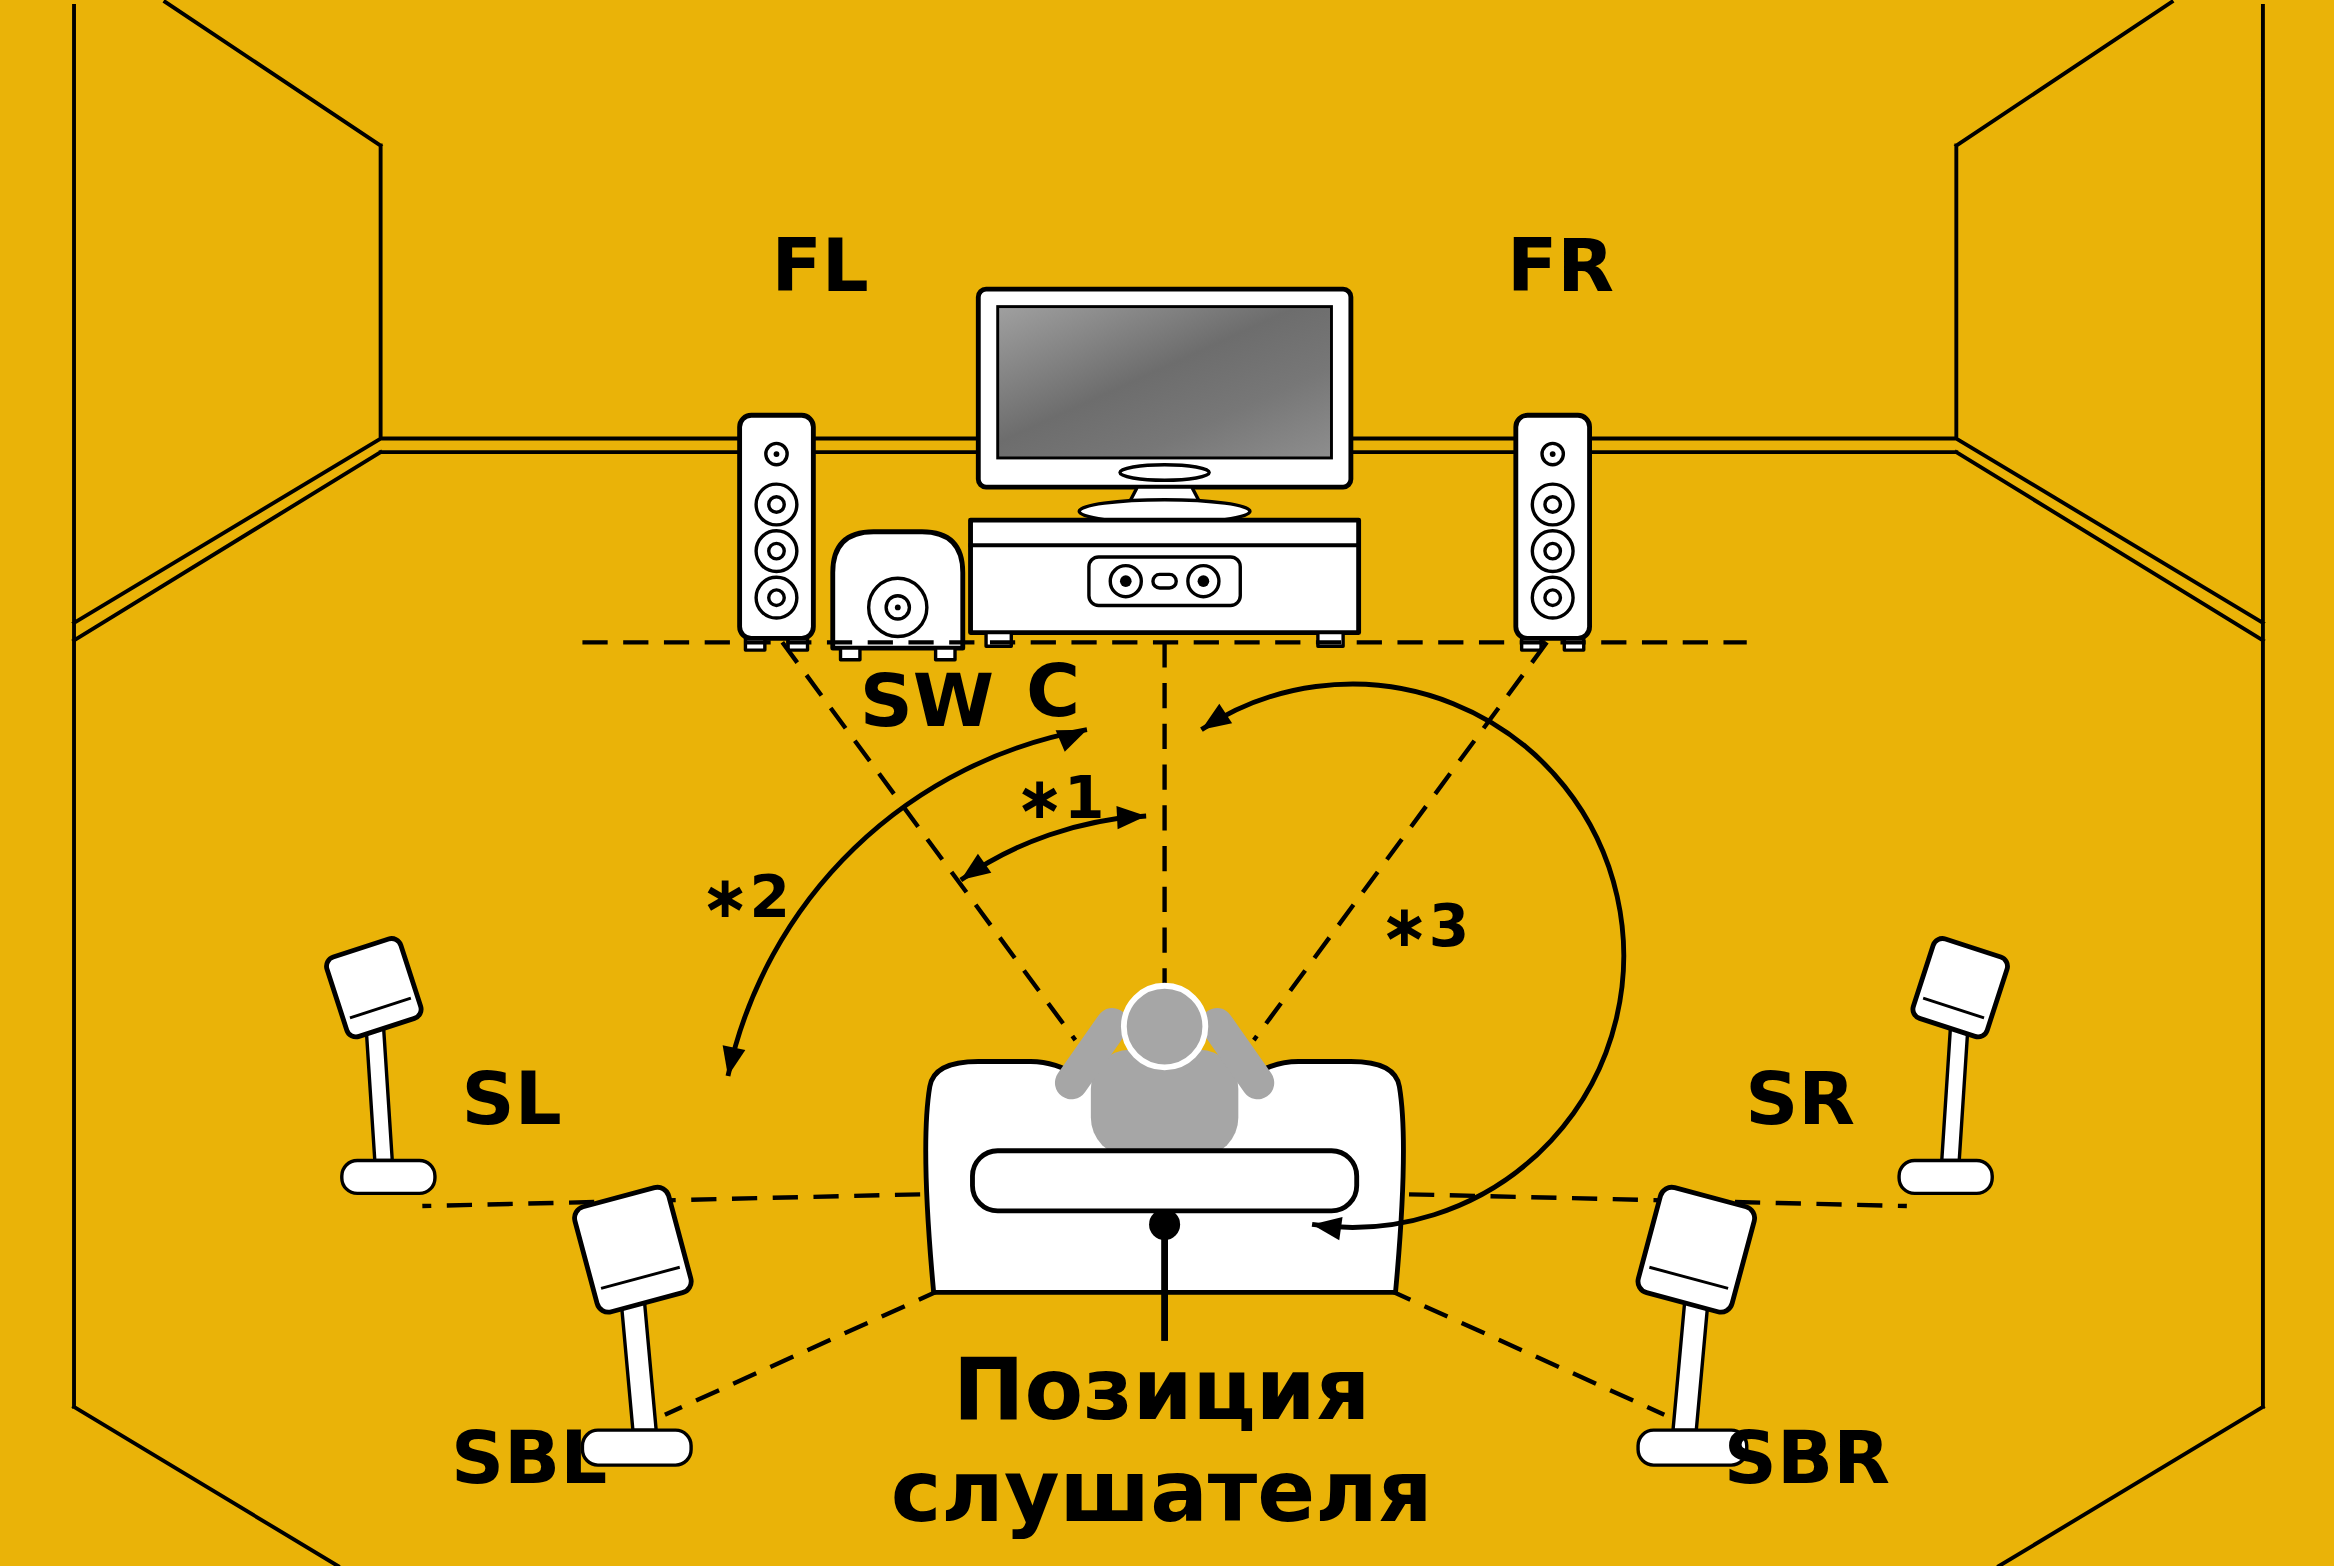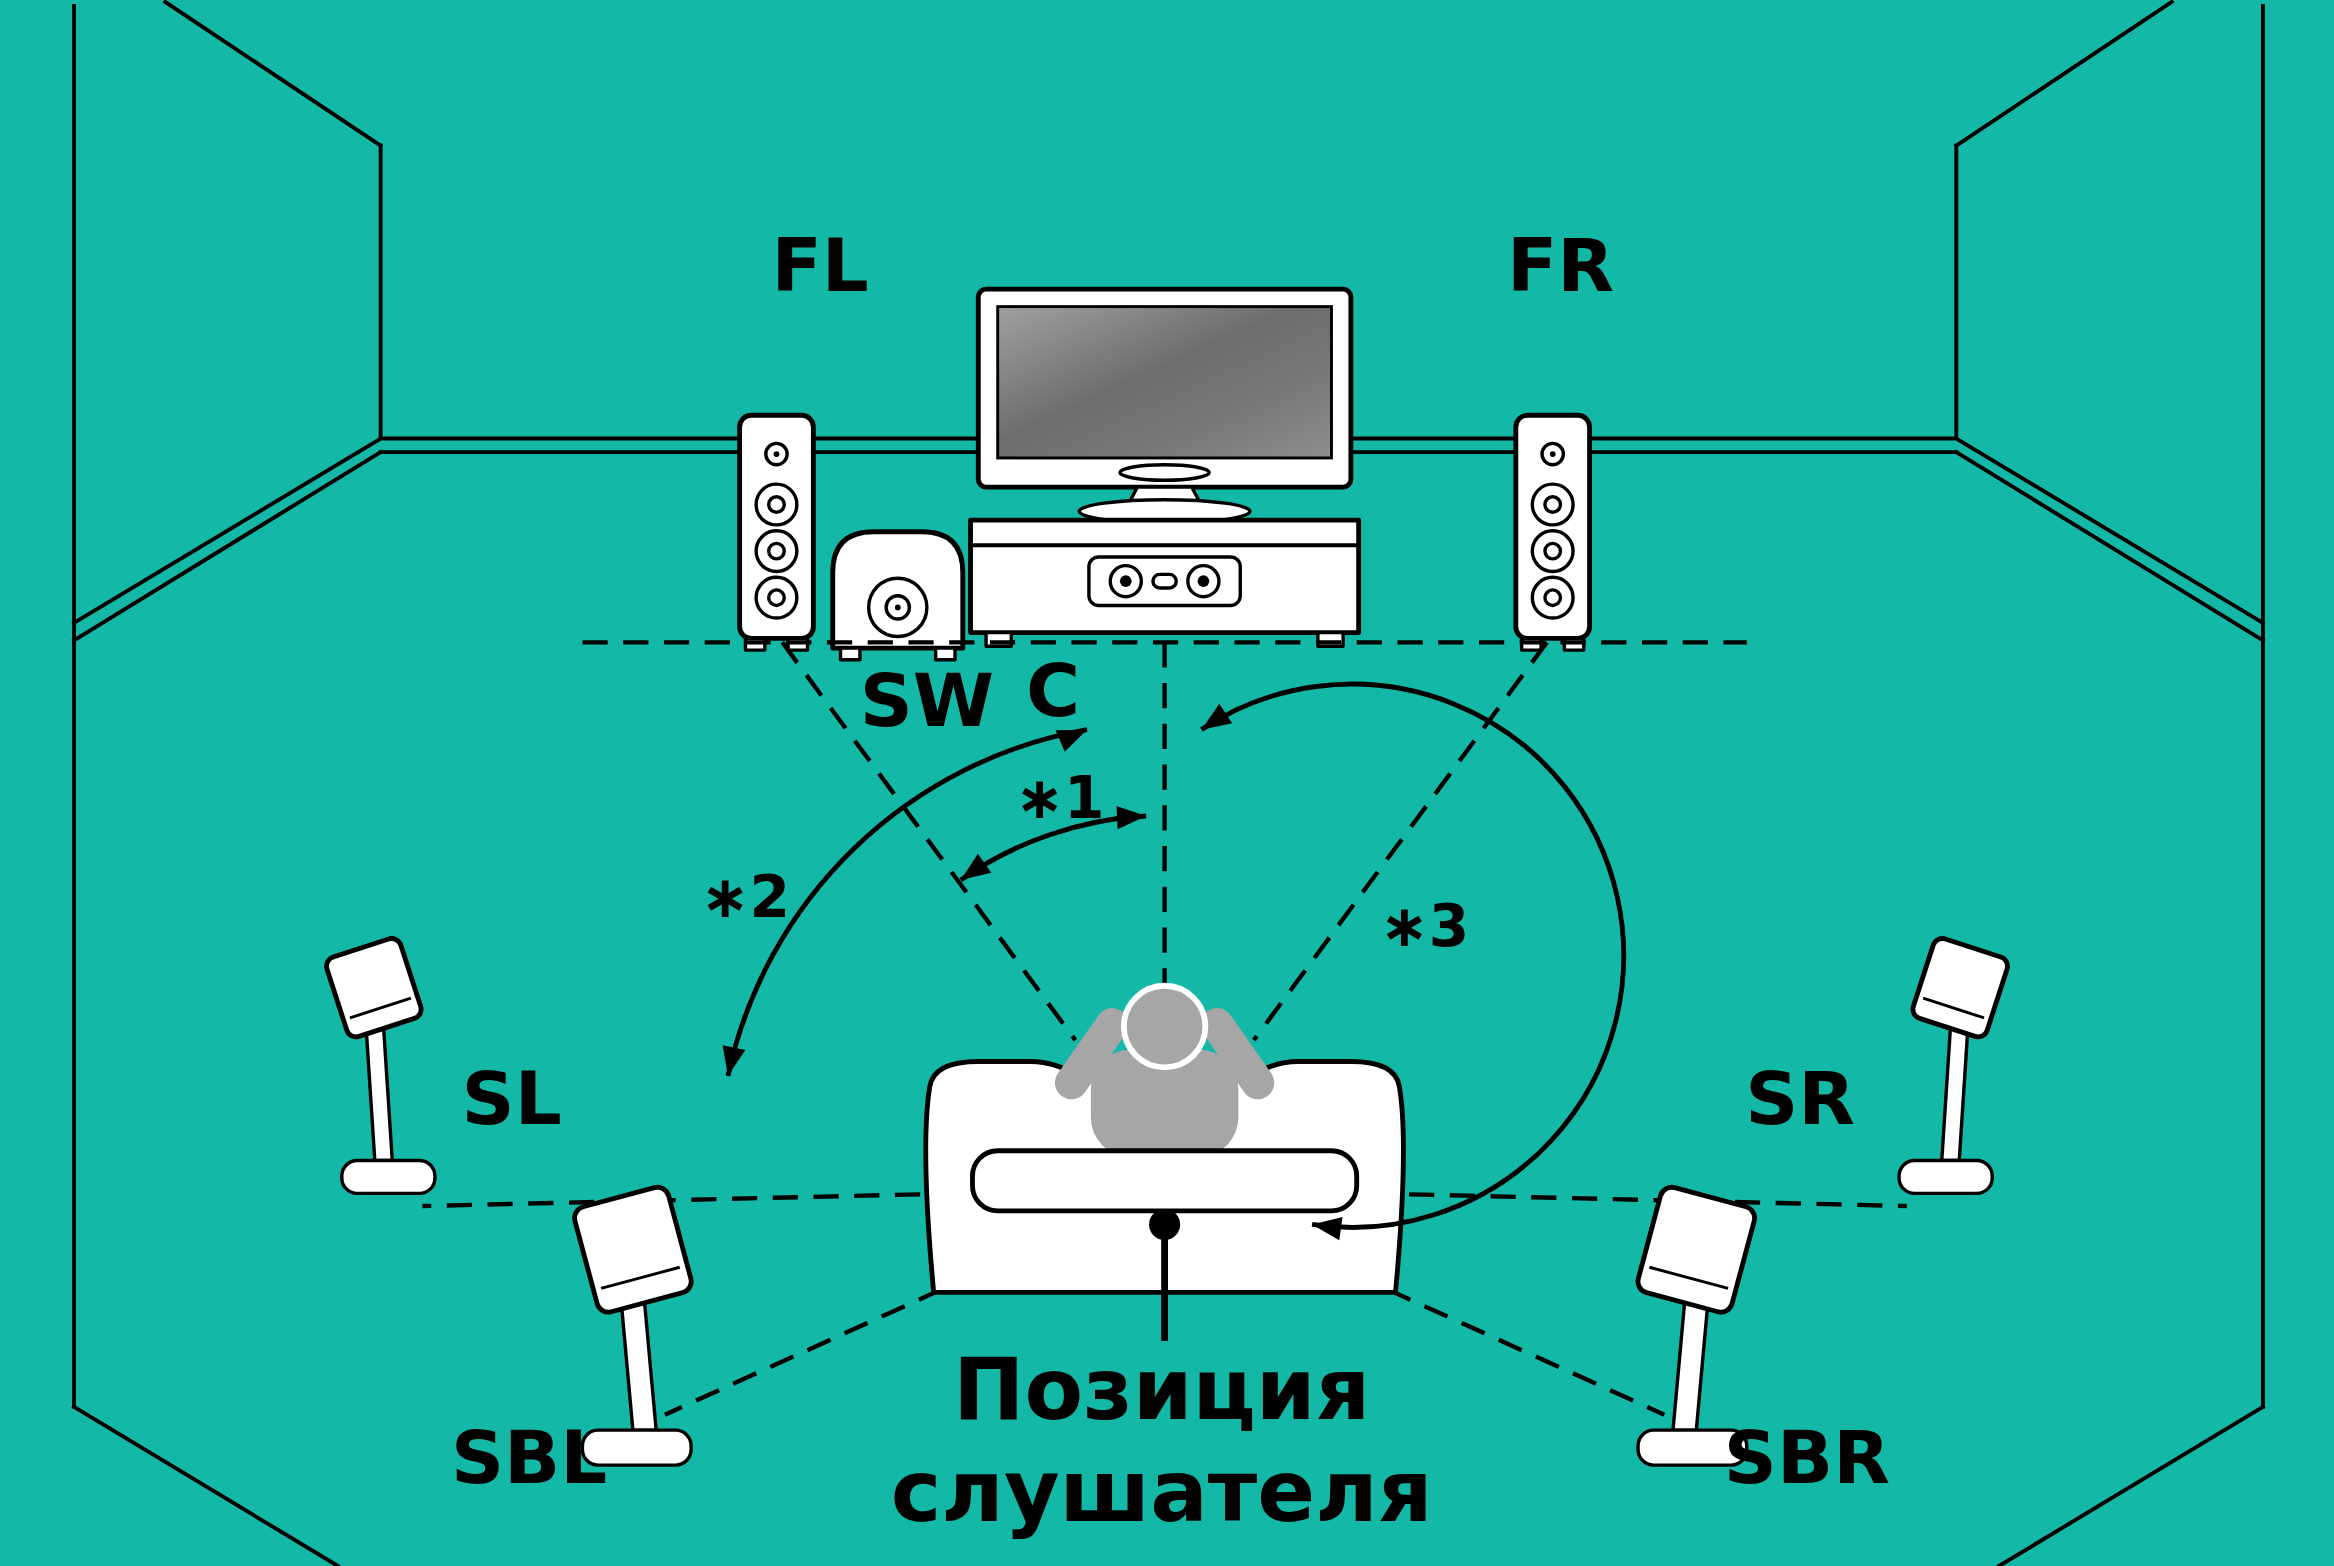--- a/index.html
+++ b/index.html
@@ -1,16 +1,16 @@
 <!DOCTYPE html>
 <html><head>
 <meta charset="utf-8">
 <style>
   html, body { margin: 0; padding: 0; background: #ffffff; }
-  .stage { width: 2335px; height: 1566px; position: relative; background: #14b8a6; }
+  .stage { width: 2335px; height: 1566px; position: relative; background: #eab308; }
   svg { display: block; }
   .ln   { fill: none; stroke: #000; stroke-width: 4; stroke-linecap: square; }
   .shape{ fill: #fff; stroke: #000; stroke-width: 5; stroke-linejoin: round; }
   .thin { stroke-width: 3.5; }
   .dash { fill: none; stroke: #000; stroke-width: 4.5; stroke-dasharray: 26 16; }
   .arc  { fill: none; stroke: #000; stroke-width: 5; }
   .arrow{ fill: #000; stroke: none; }
   .lbl  { font-family: "DejaVu Sans", "Liberation Sans", sans-serif;
           font-weight: bold; font-size: 76px; fill: #000; text-anchor: middle; }
   .ang  { font-family: "DejaVu Sans", "Liberation Sans", sans-serif;

